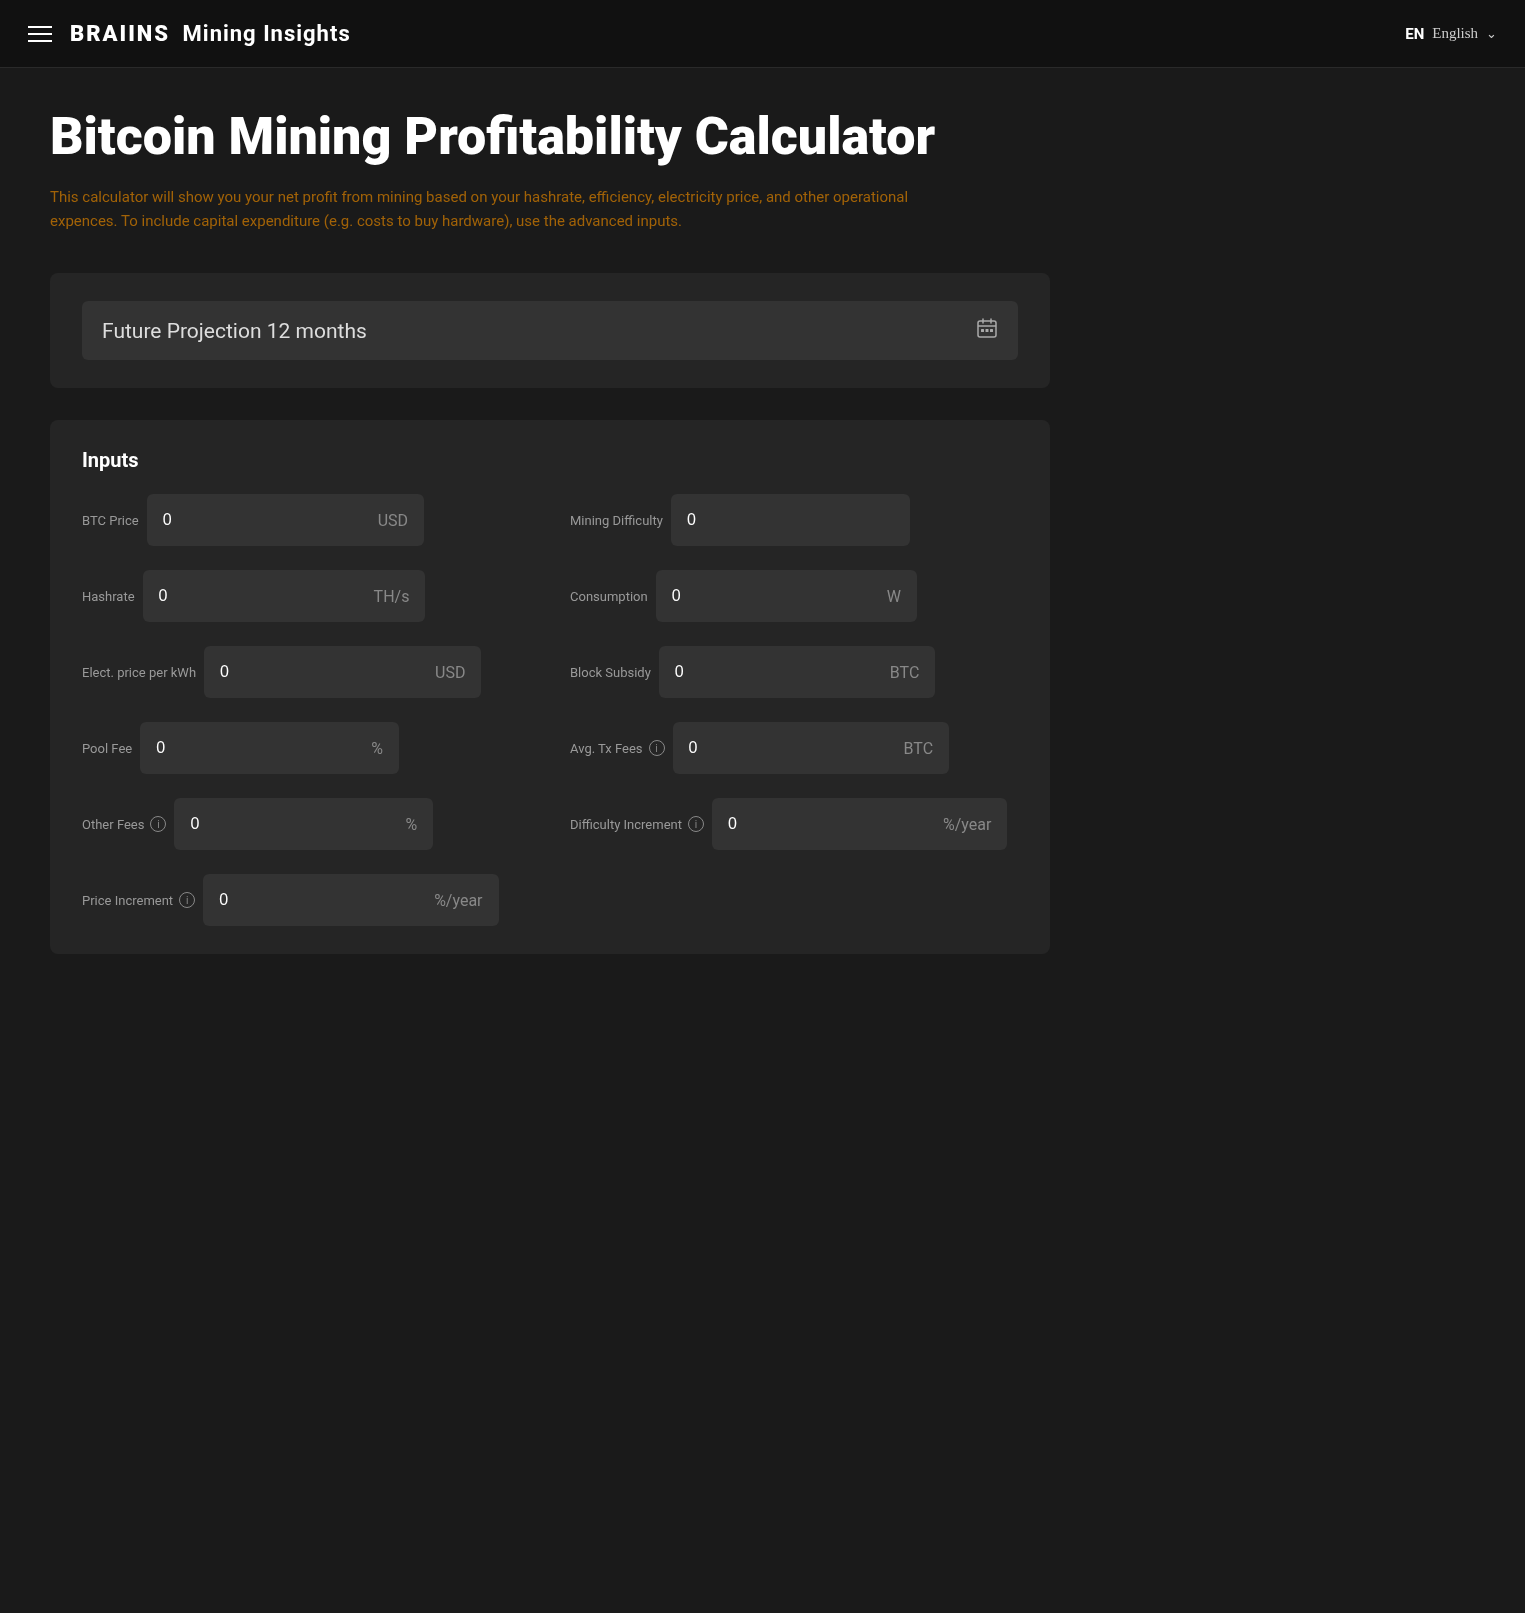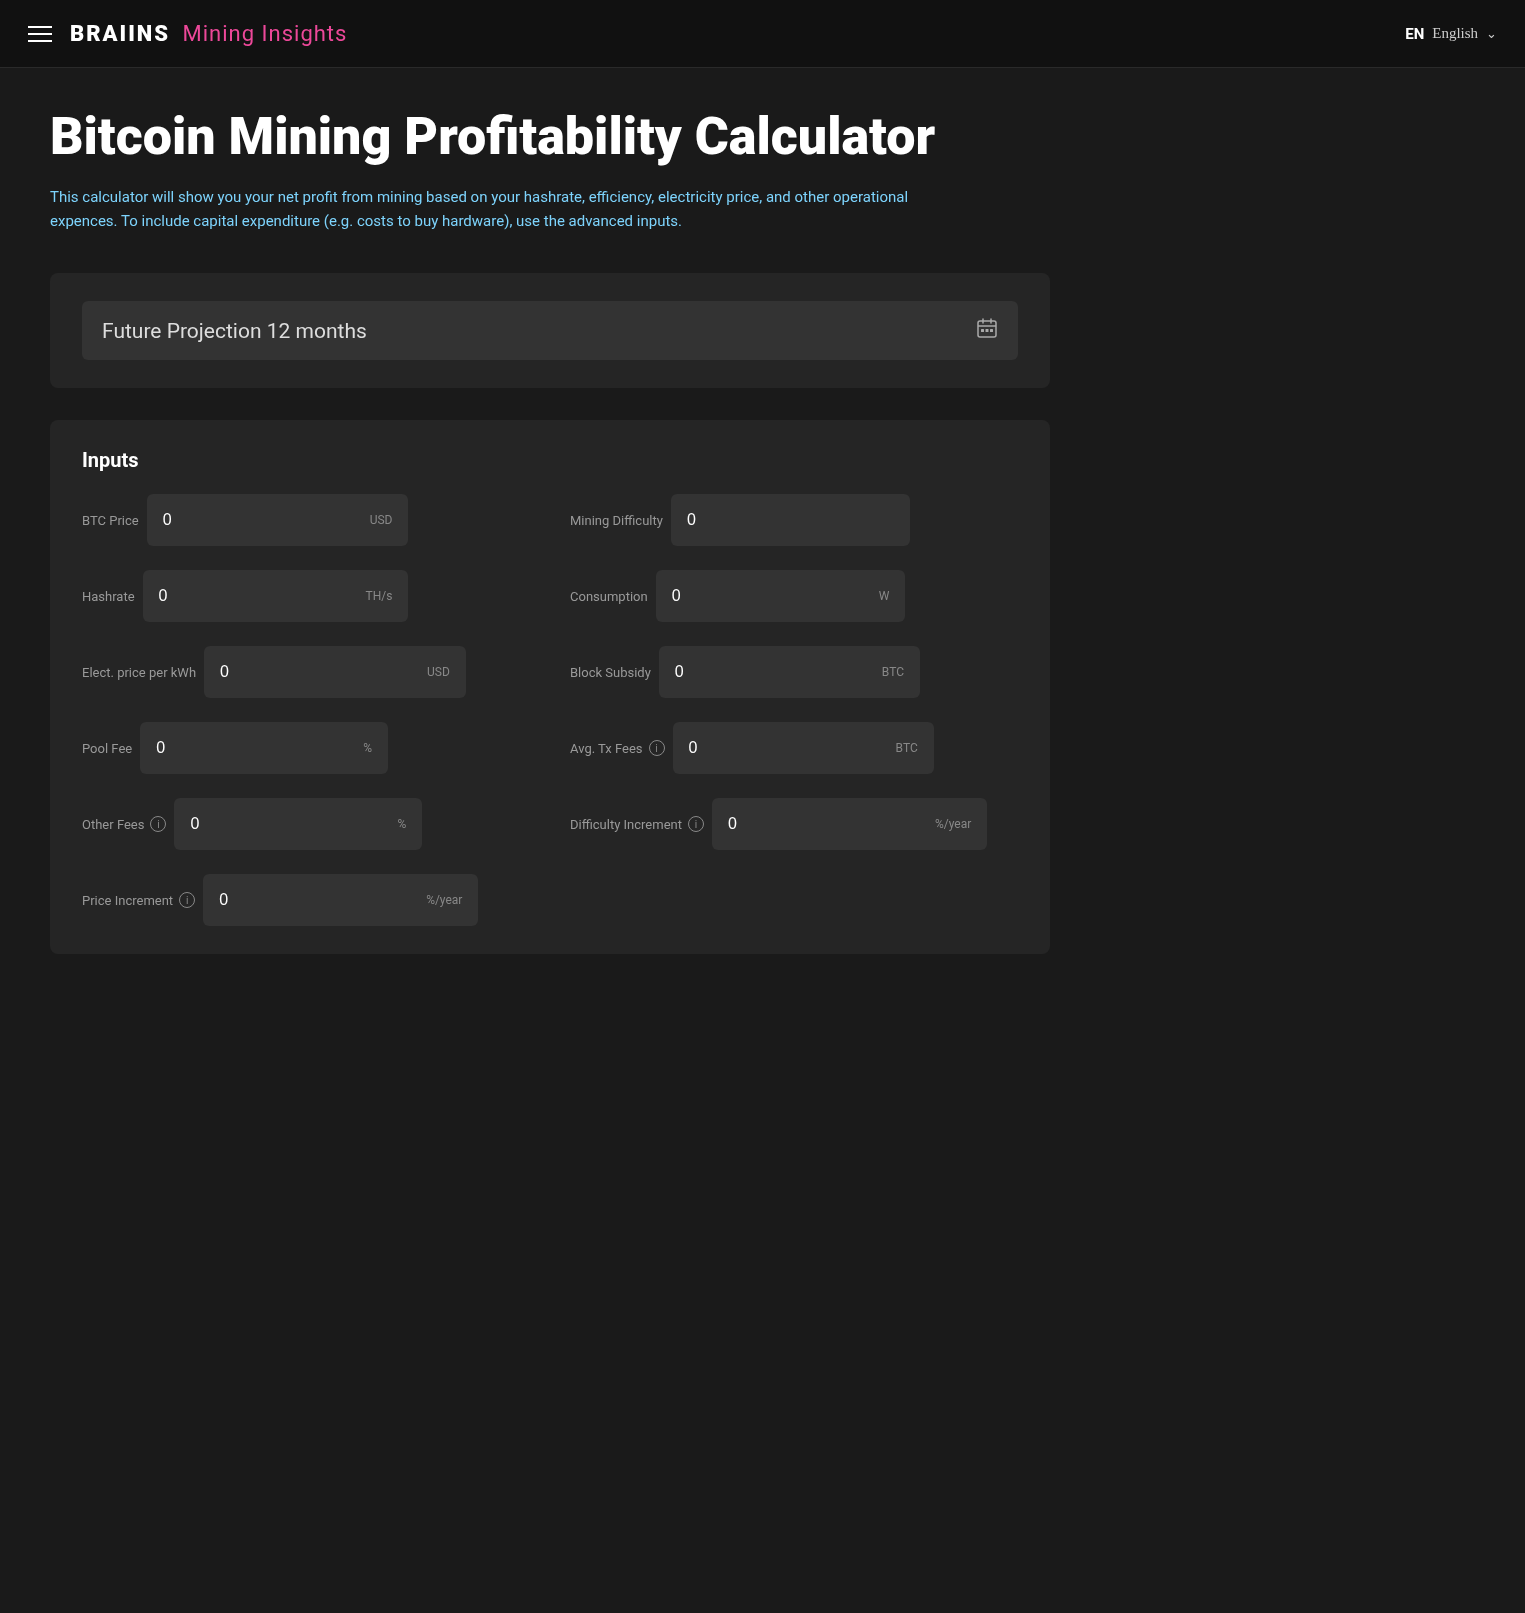--- a/index.html
+++ b/index.html
@@ -43,22 +43,22 @@
       font-weight: 900;
       letter-spacing: 1px;
       color: #ffffff;
     }
     .logo .brand {
       font-weight: 900;
       letter-spacing: 2px;
       margin-top: 32px;
     }
     .logo .mining-insights {
-      font-weight: 400;
-      color: #ec4899;
+      font-weight: 700;
+      color: #ffffff;
       margin-left: 6px;
     }
     .navbar-right {
       display: flex;
       align-items: center;
       gap: 8px;
       cursor: pointer;
     }
     .lang-code {
       font-size: 15px;
@@ -84,21 +84,21 @@
     .page-title {
       font-size: 52px;
       font-weight: 900;
       color: #ffffff;
       line-height: 1.1;
       margin-bottom: 20px;
     }
 
     .page-description {
       font-size: 15px;
-      color: #7dd3fc;
+      color: #a16207;
       line-height: 1.6;
       max-width: 900px;
       margin-bottom: 40px;
     }
 
     
     .card {
       background-color: #252525;
       border-radius: 8px;
       padding: 28px 32px;
@@ -185,22 +185,23 @@
       background: transparent;
       border: none;
       outline: none;
       color: #ffffff;
       font-size: 16px;
       flex: 1;
       min-width: 0;
     }
 
     .input-unit {
-      font-size: 12px;
+      font-size: 16px;
       color: #888888;
+      margin-left: 8px;
       white-space: nowrap;
       text-align: center;
     }
   </style>
 </head>
 <body>
 
 <nav class="navbar">
   <div class="navbar-left">
     <div class="hamburger">

